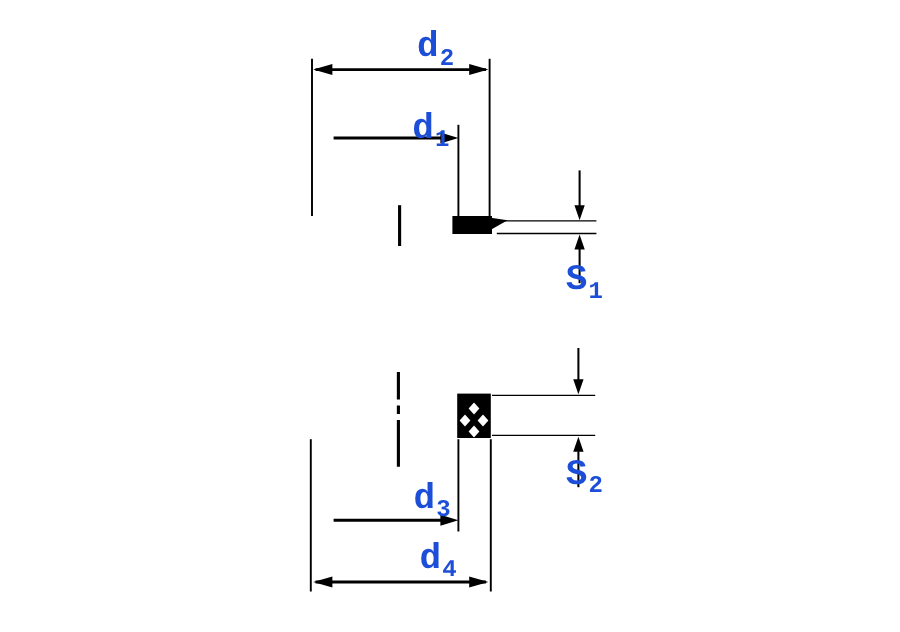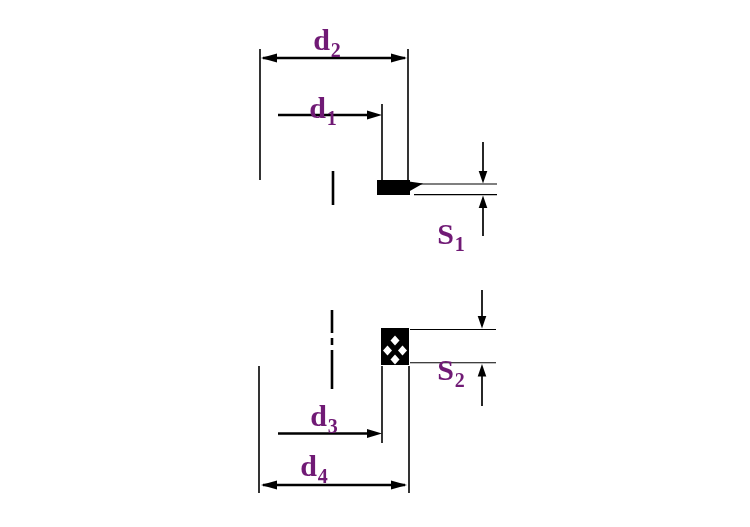--- a/index.html
+++ b/index.html
@@ -16,27 +16,28 @@
     font-family: "Liberation Sans", sans-serif;
   }
   #stage svg {
     position: absolute;
     left: 0;
     top: 0;
   }
   .dim-label {
     position: absolute;
     transform: translate(-50%, -50%);
-    color: #701a75;
-    font-family: Liberation Serif, serif;
+    color: #1d4ed8;
+    font-family: Liberation Mono, monospace;
     font-size: 30px;
     font-weight: 700;
     line-height: 1;
     white-space: nowrap;
     letter-spacing: 0;
+    margin-left: 36px;
   }
   .dim-label sub {
     font-size: 20px;
     font-weight: 700;
     line-height: 0;
     vertical-align: -7px;
     margin-left: 1px;
   }
   .stroke  { stroke: #000; fill: none; }
   .fillblk { fill: #000; stroke: none; }
@@ -109,19 +110,19 @@
       <polygon class="fillblk" points="407,485 391,480.4 391,489.6"></polygon>
     </g>
   </svg>
 
   <div class="dim-label" style="left:327px; top:40px;"><span>d</span><sub>2</sub></div>
 
   <div class="dim-label" style="left:323px; top:108px;"><span>d</span><sub>1</sub></div>
 
   <div class="dim-label" style="left:451px; top:234px;"><span>S</span><sub>1</sub></div>
 
-  <div class="dim-label" style="left:451px; top:370px;"><span>S</span><sub>2</sub></div>
+  <div class="dim-label" style="left:451px; top:396px;"><span>S</span><sub>2</sub></div>
 
   <div class="dim-label" style="left:324px; top:416px;"><span>d</span><sub>3</sub></div>
 
-  <div class="dim-label" style="left:314px; top:466px;"><span>d</span><sub>4</sub></div>
+  <div class="dim-label" style="left:329px; top:466px;"><span>d</span><sub>4</sub></div>
 
 </div>
 
 </body></html>

